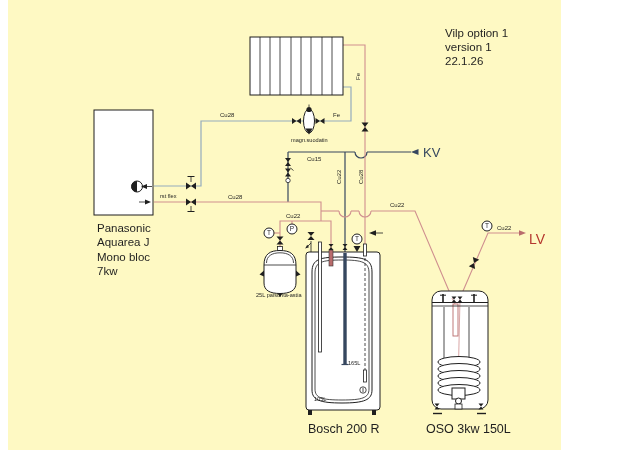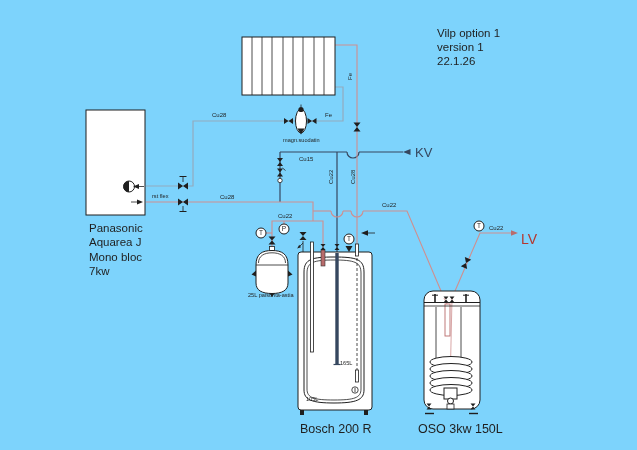--- a/index.html
+++ b/index.html
@@ -1,17 +1,17 @@
 <!DOCTYPE html>
 <html style="--hot: #cf8f8f; --hotDark: #b96c6c; --cold: #93abbe; --water: #36475f; --lv: #b5372e; --ink: #1f1f1f;"><head>
 <meta charset="utf-8">
 <style>
   html,body{margin:0;padding:0;background:#fff;}
-  #stage{position:relative;width:637px;height:450px;background:#7dd3fc;overflow:hidden;
-         font-family:"Liberation Sans",sans-serif;}
+  #stage{position:relative;width:553px;height:450px;background:#fef9c3;overflow:hidden;
+         font-family:"Liberation Sans",sans-serif;margin-left:8px;}
   svg{position:absolute;left:0;top:0;}
   text{font-family:"Liberation Sans",sans-serif;fill:var(--ink);}
   .p-hot{stroke:var(--hot);fill:none;stroke-width:1.1;}
   .p-hot-thin{stroke:var(--hot);fill:none;stroke-width:0.8;}
   .p-cold{stroke:var(--cold);fill:none;stroke-width:1.2;}
   .p-water{stroke:var(--water);fill:none;stroke-width:1.2;}
   .p-elem{stroke:var(--water);fill:none;stroke-width:3.4;}
   .comp{stroke:var(--ink);fill:none;stroke-width:1;}
   .comp-thin{stroke:var(--ink);fill:none;stroke-width:0.8;}
   .wfill{fill:#fff;}

